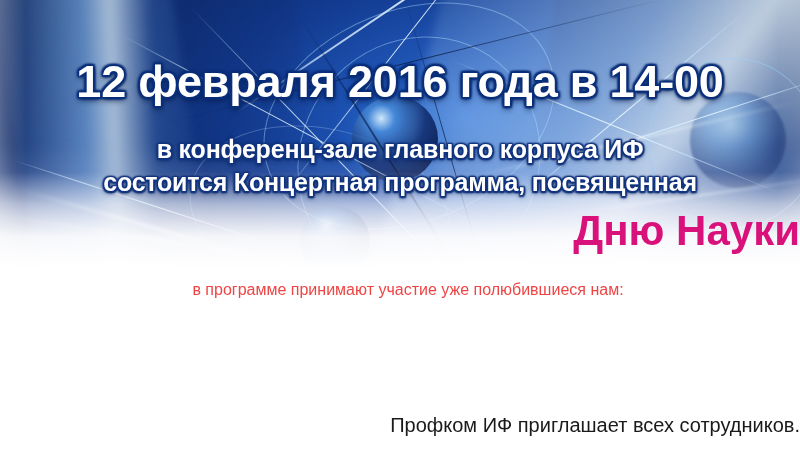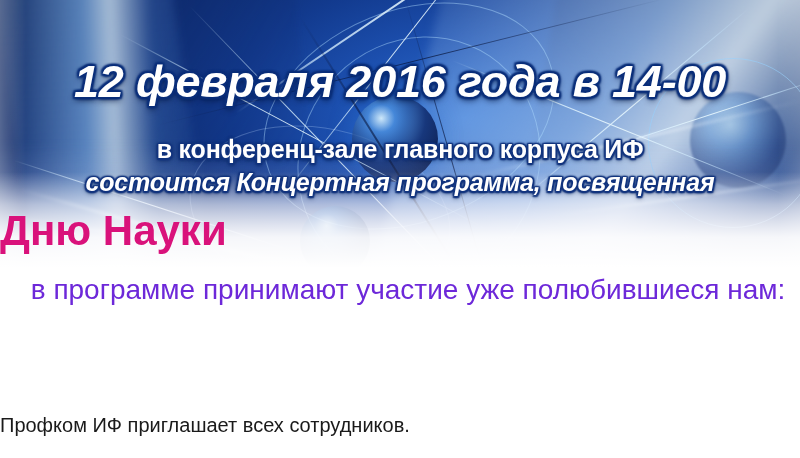--- a/index.html
+++ b/index.html
@@ -171,21 +171,20 @@
   #headline {
     top: 57px;
     font-size: 45px;
     line-height: 50px;
     text-shadow:
       -2px 0 2px #0b2f7a,  2px 0 2px #0b2f7a,
        0 -2px 2px #0b2f7a,  0 2px 2px #0b2f7a,
       -2px -2px 2px #0b2f7a, 2px -2px 2px #0b2f7a,
       -2px 2px 2px #0b2f7a, 2px 2px 2px #0b2f7a,
        0 3px 6px rgba(4,18,54,0.85);
-    font-style: italic;
   }
 
   #subline-1 {
     top: 134px;
     font-size: 25px;
     line-height: 30px;
     text-shadow:
       -1.5px 0 1.5px #13357f, 1.5px 0 1.5px #13357f,
        0 -1.5px 1.5px #13357f, 0 1.5px 1.5px #13357f,
       -1.5px -1.5px 1.5px #13357f, 1.5px -1.5px 1.5px #13357f,
@@ -195,54 +194,53 @@
   #subline-2 {
     top: 167px;
     font-size: 25px;
     line-height: 30px;
     text-shadow:
       -1.5px 0 1.5px #13357f, 1.5px 0 1.5px #13357f,
        0 -1.5px 1.5px #13357f, 0 1.5px 1.5px #13357f,
       -1.5px -1.5px 1.5px #13357f, 1.5px -1.5px 1.5px #13357f,
       -1.5px 1.5px 1.5px #13357f, 1.5px 1.5px 1.5px #13357f,
        0 2px 5px rgba(6,22,62,0.8);
-    font-style: italic;
   }
 
   #occasion {
     position: absolute;
     left: 0; right: 0;
     top: 207px;
-    text-align: left;
+    text-align: right;
     font-size: 42px;
     line-height: 48px;
     font-weight: bold;
     color: #d9127b;
     white-space: nowrap;
     text-shadow: 0 1px 2px rgba(255,255,255,0.55);
   }
 
   
   #body-block {
     position: absolute;
     left: 16px; right: 0;
     top: 276px;
     text-align: center;
-    color: #6d28d9;
-    font-size: 28px;
+    color: #ef4444;
+    font-size: 16px;
     line-height: 27px;
   }
   #body-block .line {
     white-space: nowrap;
   }
   #closing-line {
     position: absolute;
     left: 0; right: 0;
     top: 412px;
-    text-align: left;
+    text-align: right;
     color: #1a1a1a;
     font-size: 20px;
     line-height: 27px;
     white-space: nowrap;
   }
 </style>
 </head>
 <body>
 
 <div id="poster">

